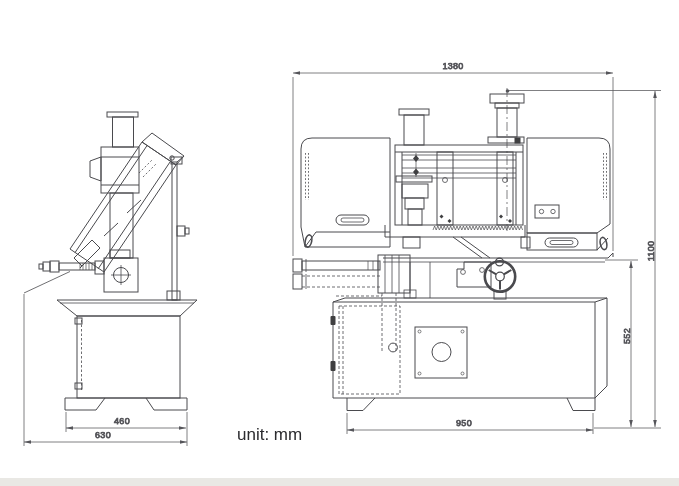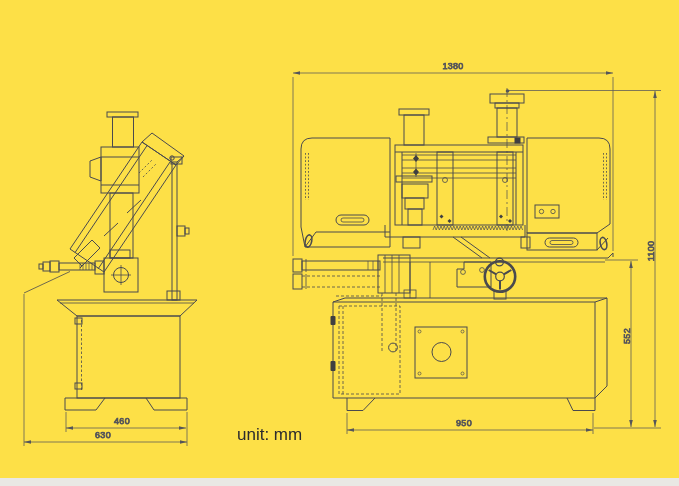--- a/index.html
+++ b/index.html
@@ -1,20 +1,20 @@
 <!DOCTYPE html>
 <html><head>
 <meta charset="utf-8">
 <style>
   html,body{margin:0;padding:0;background:#d8d8d4;}
   .page{
     position:relative;
     width:679px;height:486px;
     margin:0 auto;
-    background:#fde047;
+    background:#ffffff;
     overflow:hidden;
     font-family:"Liberation Sans", sans-serif;
   }
   .page svg{position:absolute;left:0;top:0;width:679px;height:486px;}
   .dimtext{
     font-family:"Liberation Sans", sans-serif;
     font-size:9px;
     fill:#4f4f54;
     letter-spacing:.3px;
   }

